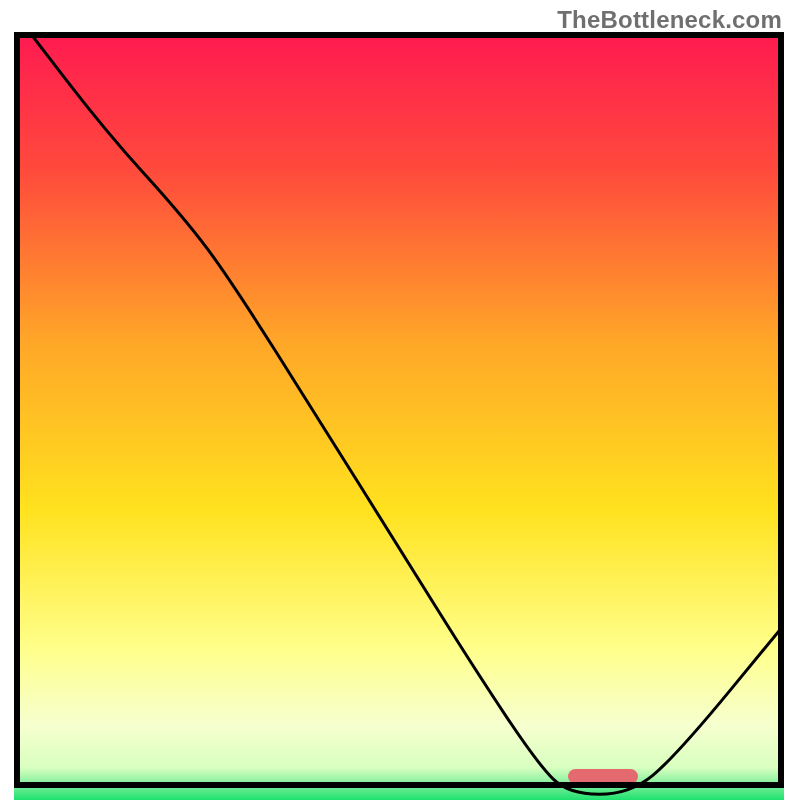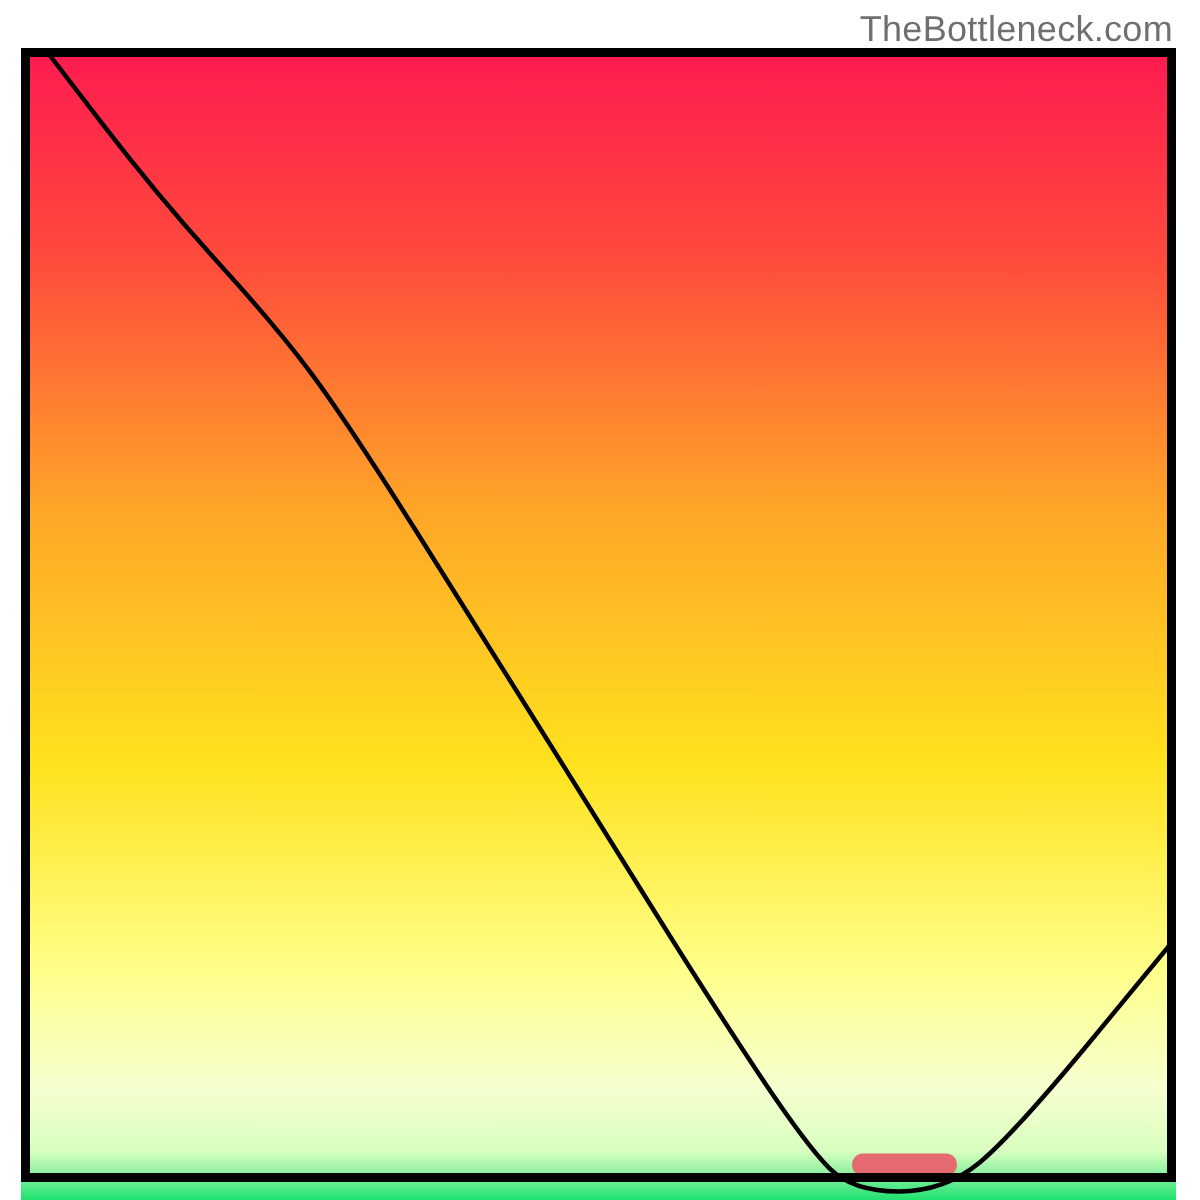--- a/index.html
+++ b/index.html
@@ -28,21 +28,21 @@
     inset: 0;
     border: 6px solid #000;
     box-sizing: border-box;
     pointer-events: none;
   }
   .watermark {
     position: absolute;
     top: 6px;
     right: 18px;
     font-size: 24px;
-    font-weight: 400;
+    font-weight: 700;
     color: #6f6f6f;
     letter-spacing: 0.2px;
   }
   .curve {
     position: absolute;
     inset: 0;
     pointer-events: none;
   }
   .marker {
     position: absolute;

